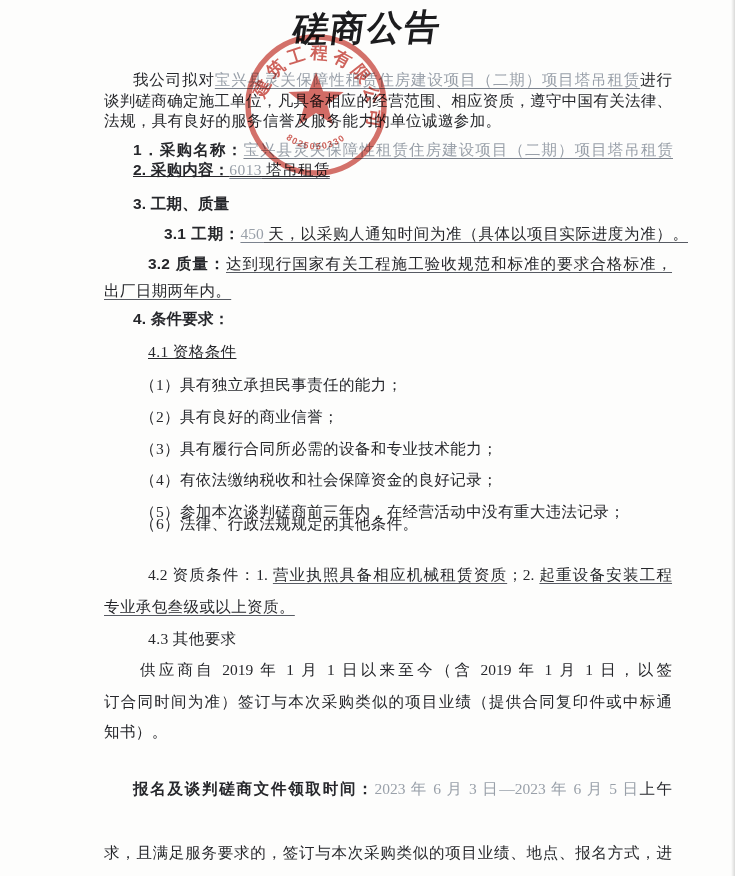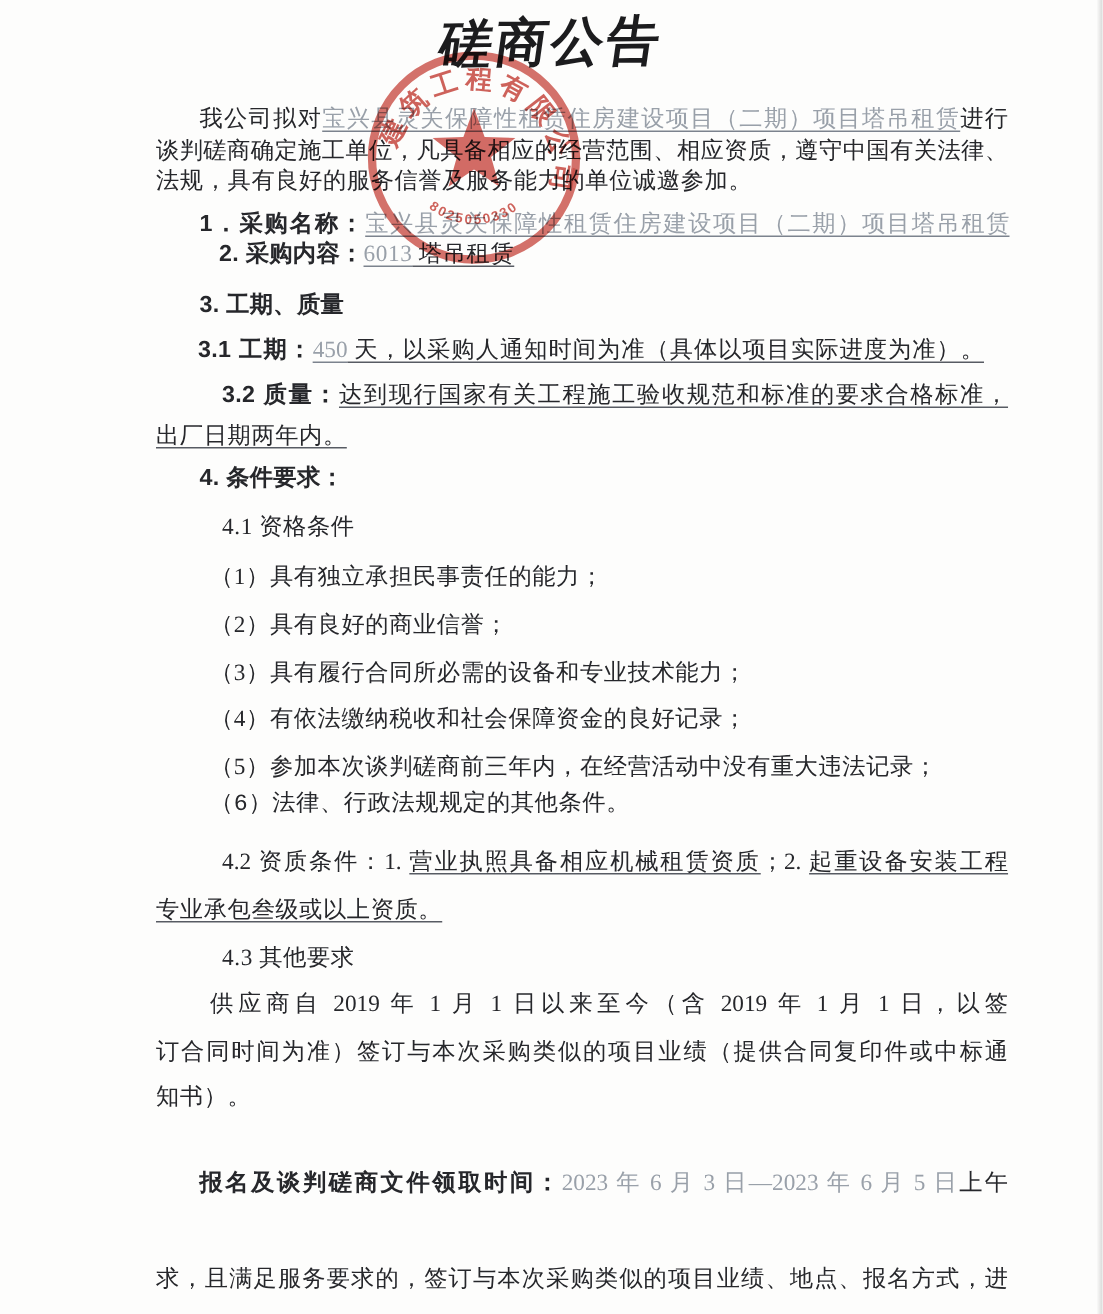--- a/index.html
+++ b/index.html
@@ -62,35 +62,35 @@
 
 <div class="page">
 
   <div class="doc-title">磋商公告</div>
 
   <div class="ln just" style="top:72px;left:104px;width:568px;text-indent:29px;"><span>我公司拟对</span><span class="u muted">宝兴县灵关保障性租赁住房建设项目（二期）项目塔吊租赁</span><span>进行</span></div>
   <div class="ln just" style="top:93px;left:104px;width:568px;">谈判磋商确定施工单位，凡具备相应的经营范围、相应资质，遵守中国有关法律、</div>
   <div class="ln" style="top:113px;left:104px;width:568px;">法规，具有良好的服务信誉及服务能力的单位诚邀参加。</div>
 
   <div class="ln just" style="top:142px;left:133px;width:540px;"><span class="hb">1．采购名称：</span><span class="u muted">宝兴县灵关保障性租赁住房建设项目（二期）项目塔吊租赁</span></div>
-  <div class="ln" style="top:162px;left:146px;"><span class="hb">2. 采购内容：</span><span class="u muted">6013</span><span class="u"> 塔吊租赁</span></div>
+  <div class="ln" style="top:162px;left:133px;text-decoration:underline;"><span class="hb">2. 采购内容：</span><span class="u muted">6013</span><span class="u"> 塔吊租赁</span></div>
 
   <div class="ln hb" style="top:196px;left:133px;">3. 工期、质量</div>
-  <div class="ln just" style="top:226px;left:132px;width:524px;"><span class="hb">3.1 工期：</span><span class="u muted">450</span><span class="u"> 天，以采购人通知时间为准（具体以项目实际进度为准）。</span></div>
+  <div class="ln just" style="top:226px;left:164px;width:524px;"><span class="hb">3.1 工期：</span><span class="u muted">450</span><span class="u"> 天，以采购人通知时间为准（具体以项目实际进度为准）。</span></div>
   <div class="ln just" style="top:256px;left:148px;width:524px;"><span class="hb">3.2 质量：</span><span class="u">达到现行国家有关工程施工验收规范和标准的要求合格标准，</span></div>
   <div class="ln" style="top:283px;left:104px;"><span class="u">出厂日期两年内。</span></div>
 
   <div class="ln hb" style="top:311px;left:133px;">4. 条件要求：</div>
-  <div class="ln" style="top:344px;left:148px;">4.1 资格条件</div>
+  <div class="ln" style="top:344px;left:148px;text-decoration:underline;">4.1 资格条件</div>
   <div class="ln" style="top:377px;left:140px;">（1）具有独立承担民事责任的能力；</div>
   <div class="ln" style="top:409px;left:140px;text-align:right;">（2）具有良好的商业信誉；</div>
   <div class="ln" style="top:441px;left:140px;">（3）具有履行合同所必需的设备和专业技术能力；</div>
   <div class="ln" style="top:472px;left:140px;">（4）有依法缴纳税收和社会保障资金的良好记录；</div>
   <div class="ln" style="top:504px;left:140px;">（5）参加本次谈判磋商前三年内，在经营活动中没有重大违法记录；</div>
-  <div class="ln" style="top:528px;left:140px;font-family:Liberation Mono, monospace;">（6）法律、行政法规规定的其他条件。</div>
+  <div class="ln" style="top:516px;left:140px;">（6）法律、行政法规规定的其他条件。</div>
 
   <div class="ln just" style="top:567px;left:148px;width:524px;"><span>4.2 资质条件：</span><span>1. </span><span class="u">营业执照具备相应机械租赁资质</span><span>；2. </span><span class="u">起重设备安装工程</span></div>
   <div class="ln" style="top:599px;left:104px;"><span class="u">专业承包叁级或以上资质。</span></div>
 
   <div class="ln" style="top:631px;left:148px;">4.3 其他要求</div>
   <div class="ln just" style="top:662px;left:104px;width:568px;text-indent:36px;">供应商自 2019 年 1 月 1 日以来至今（含 2019 年 1 月 1 日，以签</div>
   <div class="ln just" style="top:694px;left:104px;width:568px;">订合同时间为准）签订与本次采购类似的项目业绩（提供合同复印件或中标通</div>
   <div class="ln" style="top:724px;left:104px;">知书）。</div>
 
   <div class="ln just" style="top:781px;left:104px;width:568px;text-indent:29px;"><span class="hb">报名及谈判磋商文件领取时间：</span><span class="muted">2023 年 6 月 3 日—2023 年 6 月 5 日</span><span>上午</span></div>

